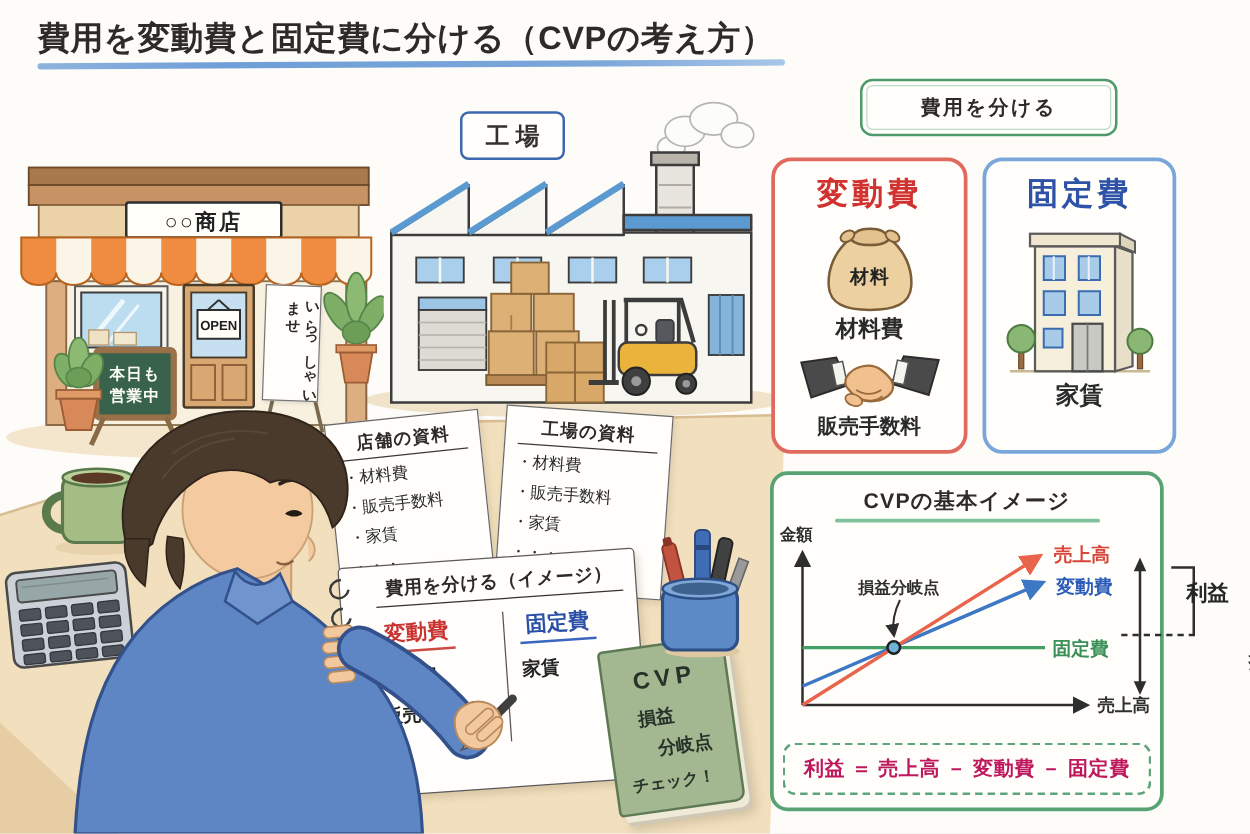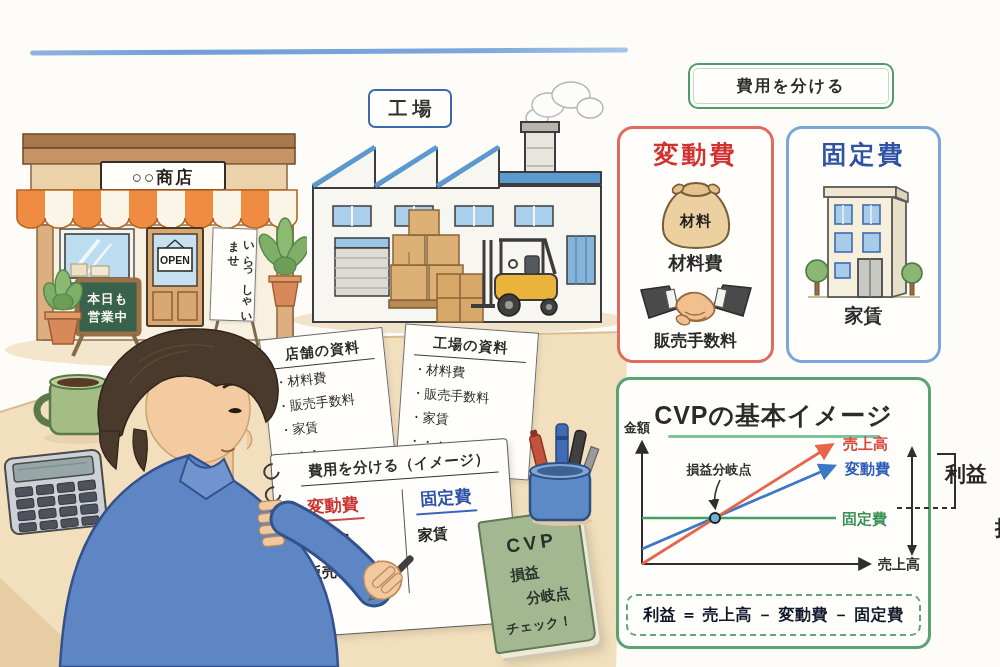--- a/index.html
+++ b/index.html
@@ -14,24 +14,24 @@
   .tag-factory{border:2.5px solid #3b68ae;border-radius:7px;}
   .split-header{background:#fffefb;border:2.5px solid #4f9a6b;border-radius:10px;outline:1px solid #bcdcc8;outline-offset:-6px;font-weight:700;font-size:16px;letter-spacing:2px;}
   .card{background:#fffefb;border-radius:16px;text-align:center;}
   .card-var{border:3px solid #e06a5e;}
   .card-fix{border:3px solid #7aa6da;}
   .card h3{margin:9px 0 0;font-size:25px;letter-spacing:3px;}
   .card-var h3{color:#d13230;}
   .card-fix h3{color:#2d52a6;}
   .card .lbl{font-size:18px;font-weight:600;color:#2a2a2a;}
   .cvp-panel{background:#fffefb;border:3px solid #58a274;border-radius:14px;}
-  .cvp-title{margin-top:19px;font-size:25px;font-weight:700;text-align:center;letter-spacing:1px;}
+  .cvp-title{margin-top:9px;font-size:17px;font-weight:700;text-align:center;letter-spacing:1px;}
   .cvp-underline{width:212px;height:3px;background:#7ec39b;margin:3px auto 0;border-radius:2px;}
-  .formula{border:2.2px dashed #5fa57c;border-radius:10px;font-size:16px;font-weight:600;letter-spacing:.5px;color:#0f172a;}
-  .side-note{font-size:21px;font-weight:600;color:#262626;}
+  .formula{border:2.2px dashed #5fa57c;border-radius:10px;font-size:16px;font-weight:600;letter-spacing:.5px;color:#be185d;}
+  .side-note{font-size:17px;font-weight:600;color:#262626;}
   .sheet{background:#fffefa;border:1.3px solid #6a6a6a;box-shadow:2px 3px 5px rgba(120,100,70,.15);padding:8px 10px;}
   .sheet .sh-title{font-size:14px;font-weight:700;border-bottom:1.6px solid #3a3a3a;padding-bottom:3px;letter-spacing:1px;text-align:center;}
   .sheet .it{font-size:13px;line-height:1.62;color:#2a2a2a;margin-top:3px;white-space:nowrap;}
   .notebook{background:#fffefc;border:1.5px solid #5a5a5a;border-radius:4px;box-shadow:3px 4px 6px rgba(110,90,60,.18);}
   .rings{position:absolute;left:-9px;top:8px;display:flex;flex-direction:column;gap:7px;}
   .rings span{width:13px;height:12px;border:2.6px solid #3a3a3a;border-radius:50%;border-right-color:transparent;transform:rotate(-35deg);}
   .nb-head{margin:9px 10px 0 28px;font-size:14.5px;font-weight:700;text-align:center;border-bottom:1.6px solid #333;padding-bottom:4px;letter-spacing:.5px;}
   .nb-cols{display:flex;margin:10px 8px 0 28px;}
   .nb-col-l{flex:1.15;}
   .nb-col-r{flex:1;border-left:1.6px solid #555;padding-left:12px;min-height:104px;}
@@ -52,20 +52,21 @@
 <div id="stage">
 
   <svg class="abs" style="left:0;top:0;z-index:0" width="1000" height="667" viewBox="0 0 1000 667">
     <ellipse cx="170" cy="350" rx="165" ry="17" fill="#f3e6cc"></ellipse>
     <ellipse cx="460" cy="320" rx="168" ry="14" fill="#f1e3c9"></ellipse>
     <polygon points="0,412 150,365 340,338 628,332 616,667 0,667" fill="#f1dfbd"></polygon>
     <polyline points="0,412 150,365 340,338 628,332" fill="none" stroke="#d9bd92" stroke-width="2"></polyline>
     <polygon points="0,578 95,667 0,667" fill="#e6cda4"></polygon>
   </svg>
 
+  <div class="abs page-title" style="left:30px;top:13px;z-index:2">費用を変動費と固定費に分ける（CVPの考え方）</div>
   <div class="abs title-underline" style="left:30px;top:49px;width:598px;height:5px;z-index:2"></div>
 
   <svg class="abs" style="left:15px;top:128px;z-index:1" width="292" height="232" viewBox="0 0 292 232">
     <g>
       <rect x="28" y="97" width="250" height="115" fill="#f8f1e0" stroke="#8a7350" stroke-width="1.5"></rect>
       <rect x="22" y="97" width="16" height="115" fill="#dcae80" stroke="#8a6644" stroke-width="1.5"></rect>
       <rect x="262" y="97" width="16" height="115" fill="#dcae80" stroke="#8a6644" stroke-width="1.5"></rect>
       <rect x="8" y="6" width="272" height="14" fill="#a9794e" stroke="#6e4a2c" stroke-width="1.5"></rect>
       <rect x="8" y="20" width="272" height="16" fill="#c79364" stroke="#6e4a2c" stroke-width="1.5"></rect>
       <rect x="16" y="36" width="256" height="26" fill="#ecd2a8" stroke="#8a6644" stroke-width="1.5"></rect>

